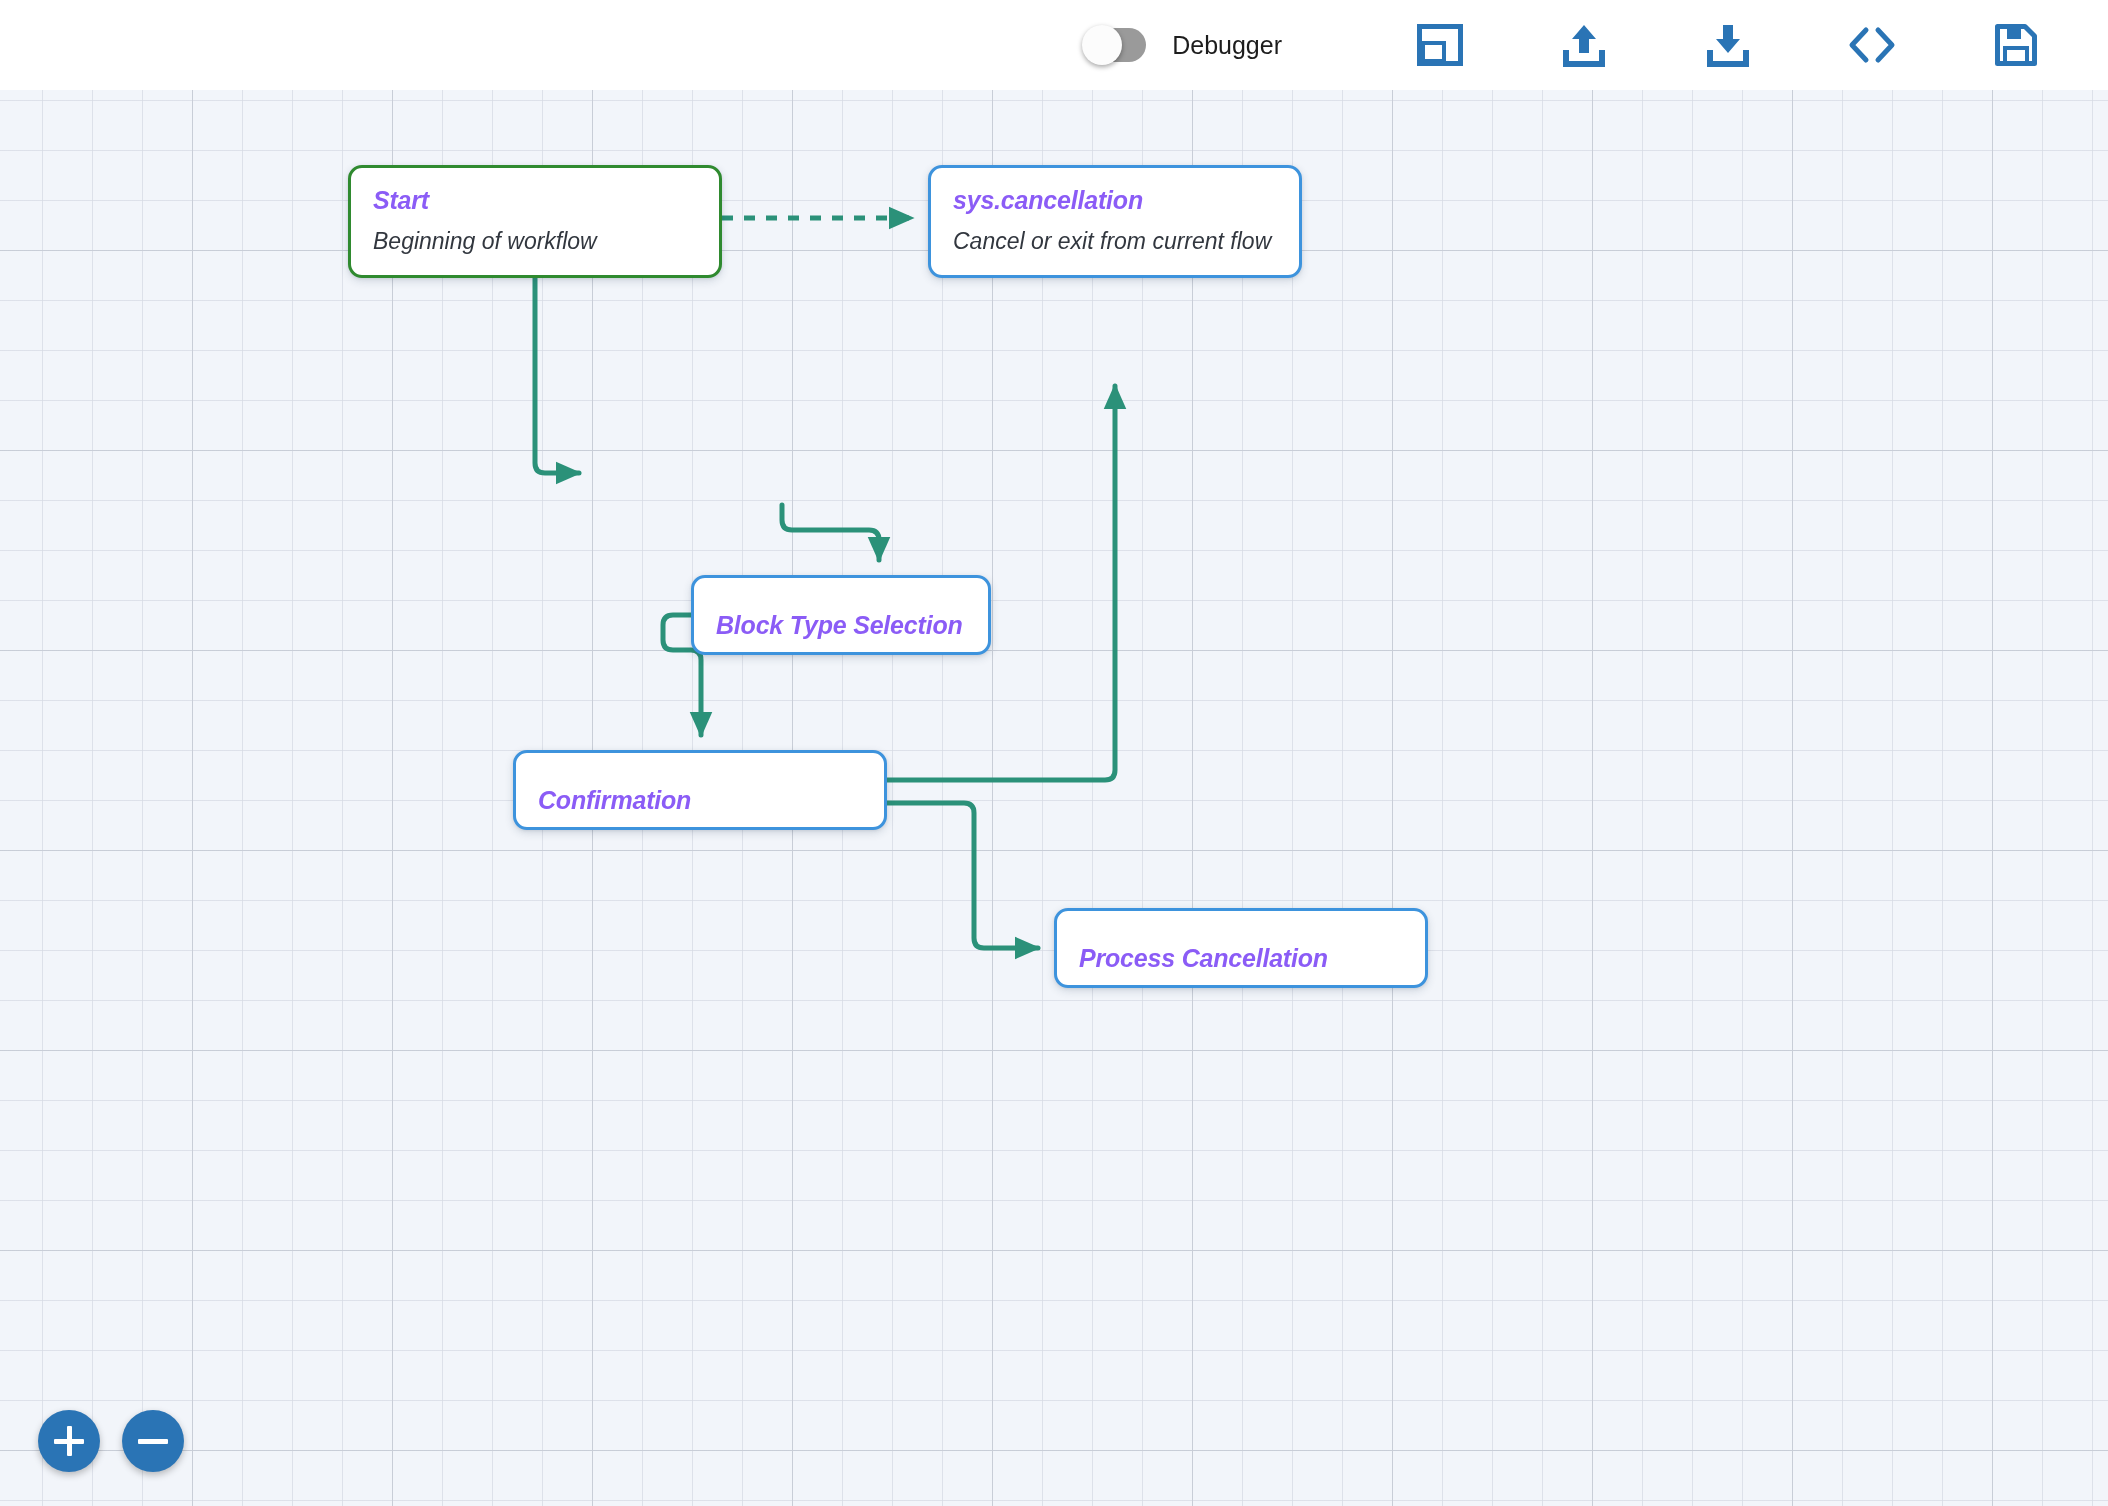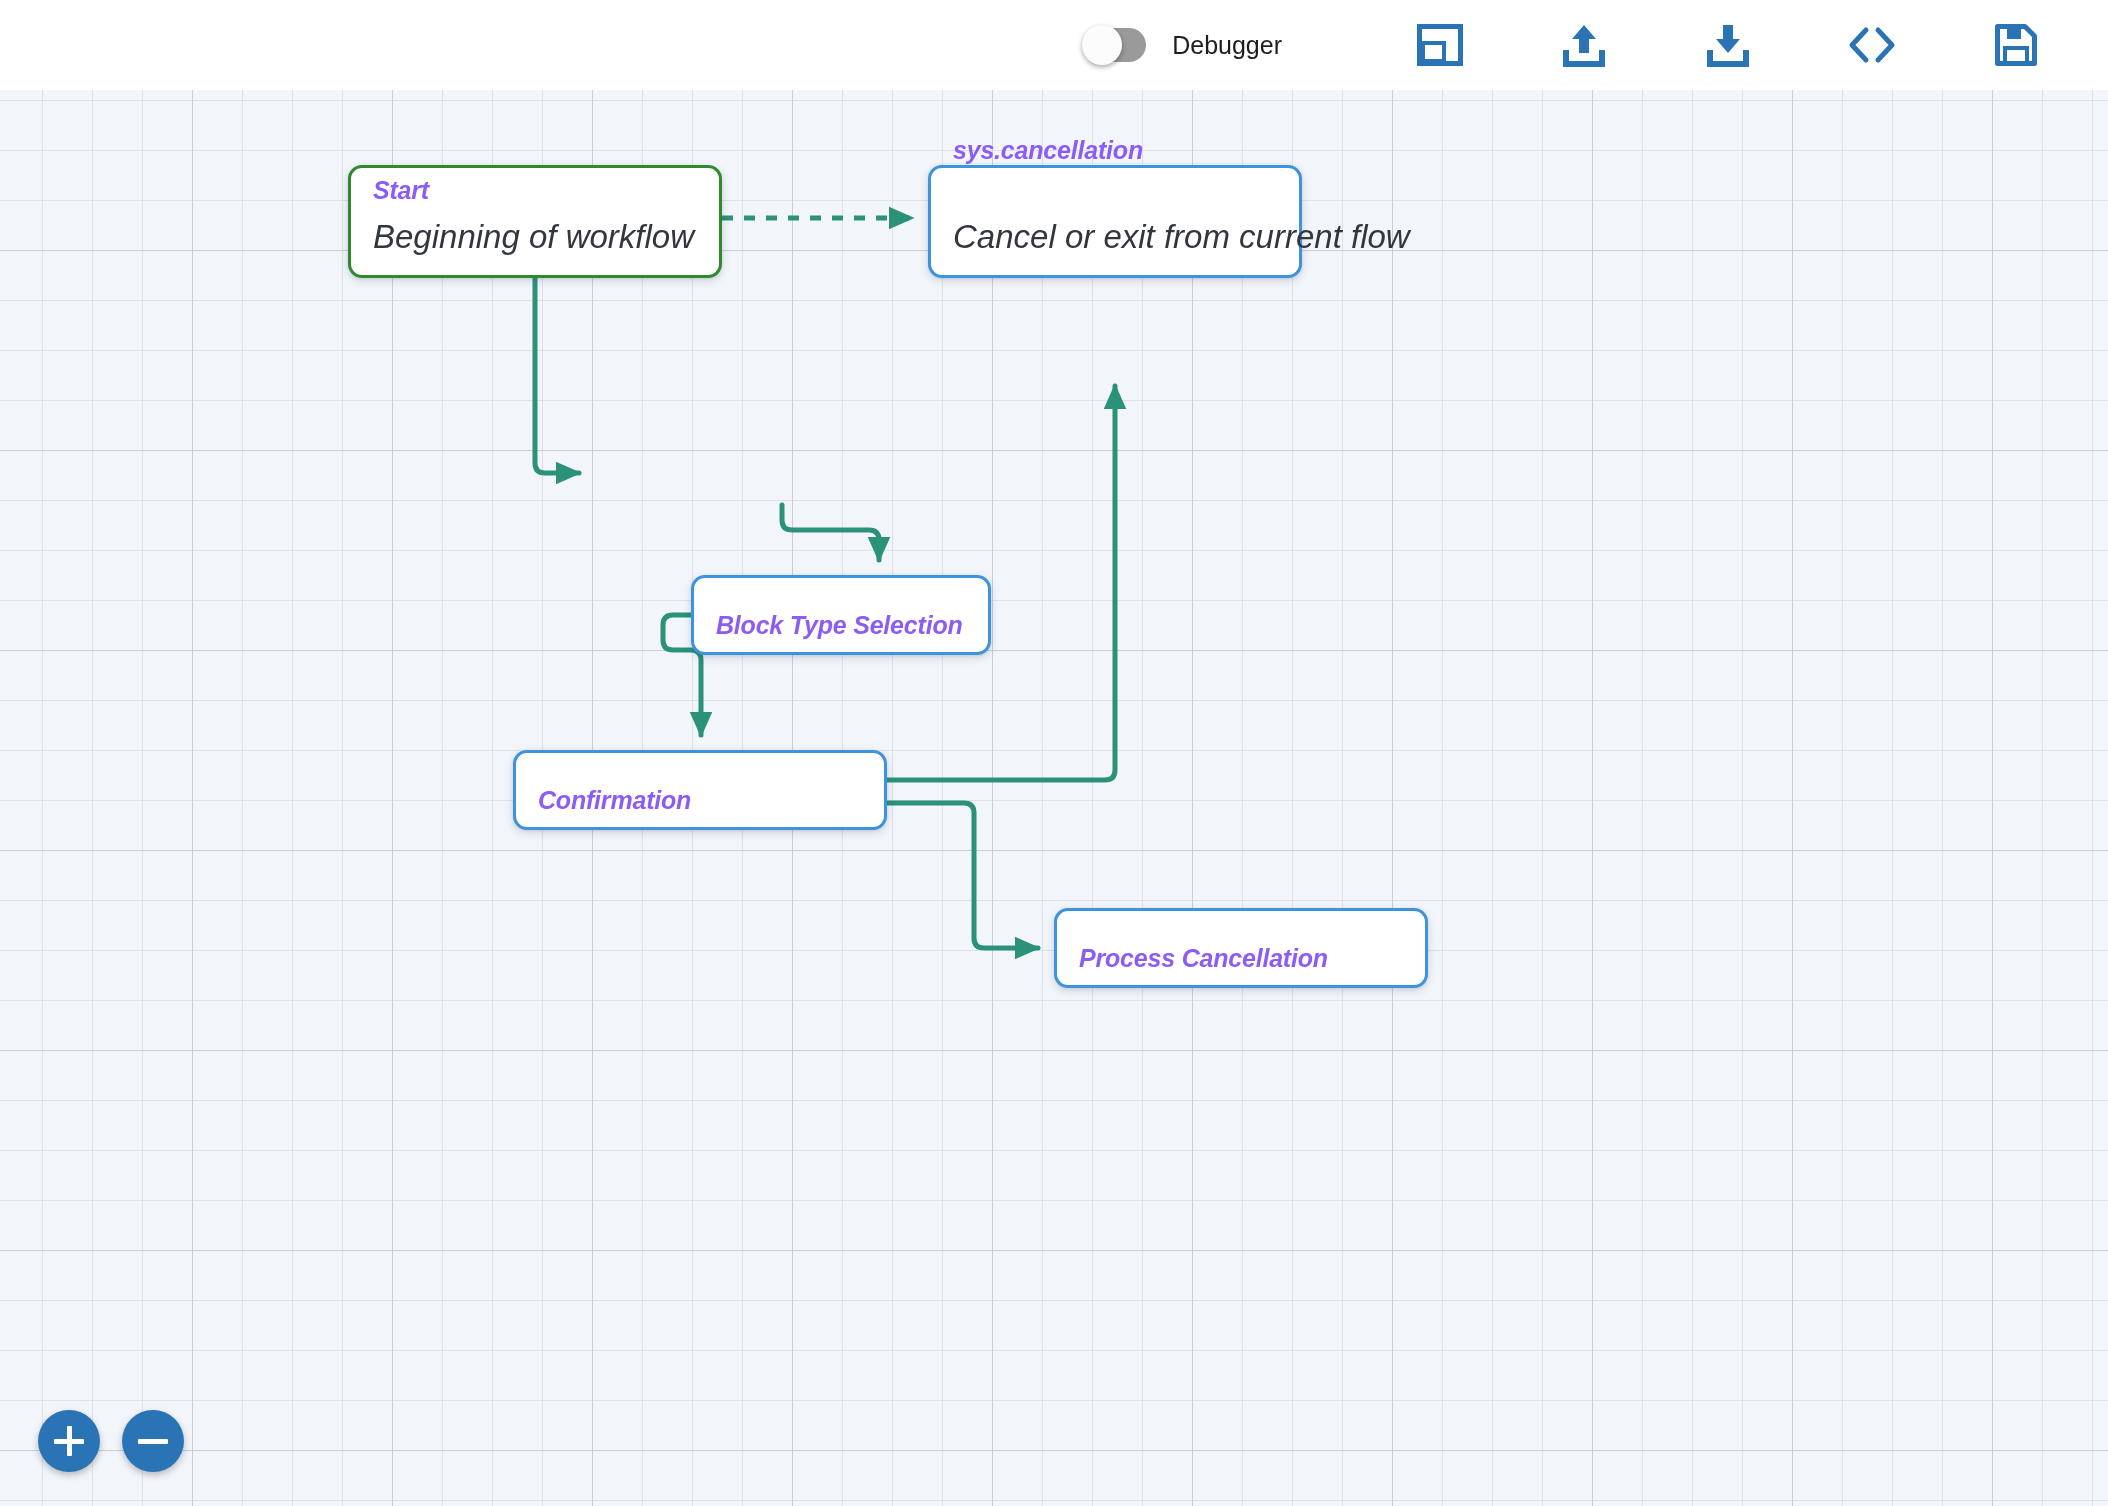--- a/index.html
+++ b/index.html
@@ -124,34 +124,34 @@
     box-sizing: border-box;
     background: #ffffff;
     border-radius: 14px;
     box-shadow: 0 3px 9px rgba(40,60,90,0.16), 0 1px 3px rgba(40,60,90,0.10);
     cursor: pointer;
     display: flex;
     flex-direction: column;
     justify-content: flex-end;
     padding: 0 0 14px 22px;
   }
-  .node.blue   { border: 3px solid #3d93dd; gap: 40px; }
+  .node.blue   { border: 3px solid #3d93dd; }
   .node.green  { border: 3px solid #2f8a2f; }
 
   .node .node-title {
     font-size: 25px;
     font-weight: bold;
     color: #8b5cf6;
     line-height: 1.0;
     letter-spacing: -0.2px;
     white-space: nowrap;
     font-style: italic;
   }
   .node .node-subtitle {
-    font-size: 33px;
+    font-size: 23px;
     font-style: italic;
     color: #32373f;
     line-height: 1.0;
     margin-top: 17px;
     white-space: nowrap;
   }
   .node.has-sub { padding-bottom: 22px; }
 
   
   .zoom-controls {

